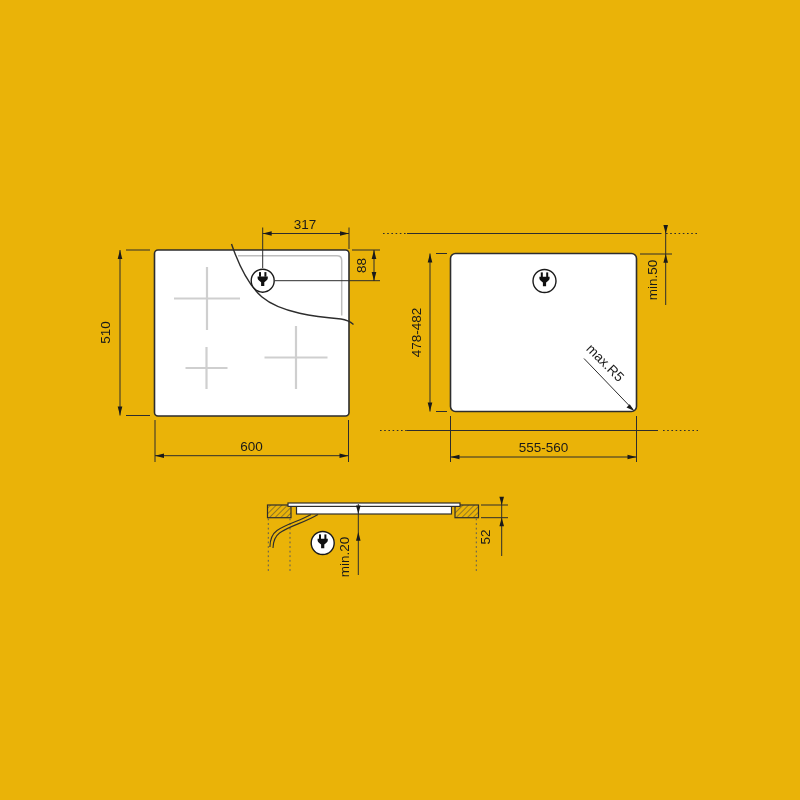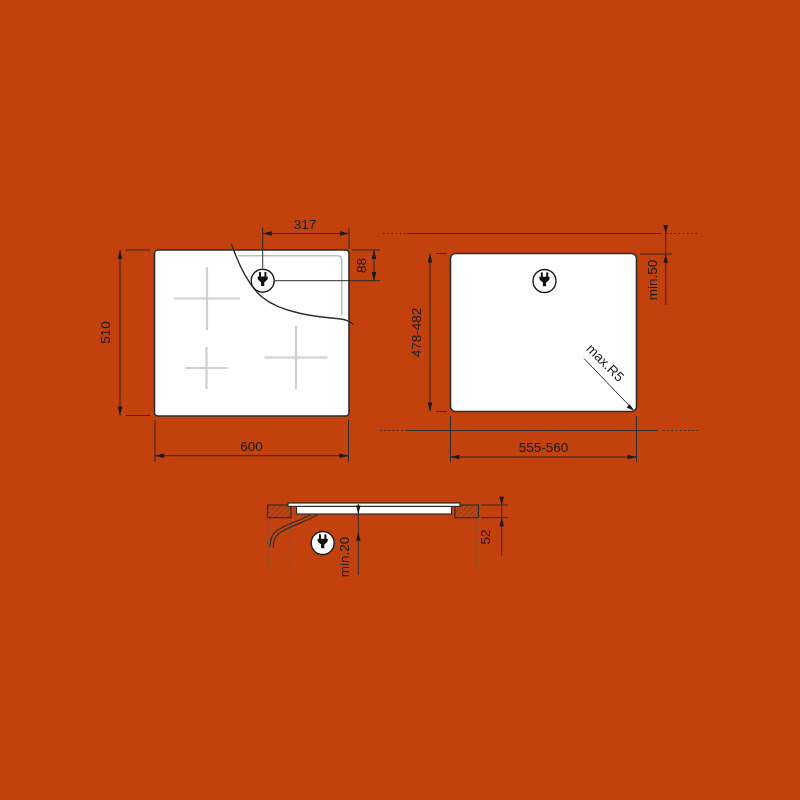--- a/index.html
+++ b/index.html
@@ -1,17 +1,17 @@
 <!DOCTYPE html>
 <html><head>
 <meta charset="utf-8">
 <style>
   html,body{margin:0;padding:0;background:#fff;}
   .canvas{
-    position:relative;width:800px;height:800px;background:#c2410c;
+    position:relative;width:800px;height:800px;background:#eab308;
     font-family:"Liberation Sans", sans-serif;
   }
   svg{display:block;}
   text{
     font-family:"Liberation Sans", sans-serif;
     font-size:13.5px;
     fill:#1a1a1a;
   }
   .outline{fill:#ffffff;stroke:#2d2d2d;stroke-width:1.6;}
   .thin{stroke:#2d2d2d;stroke-width:1;fill:none;}

